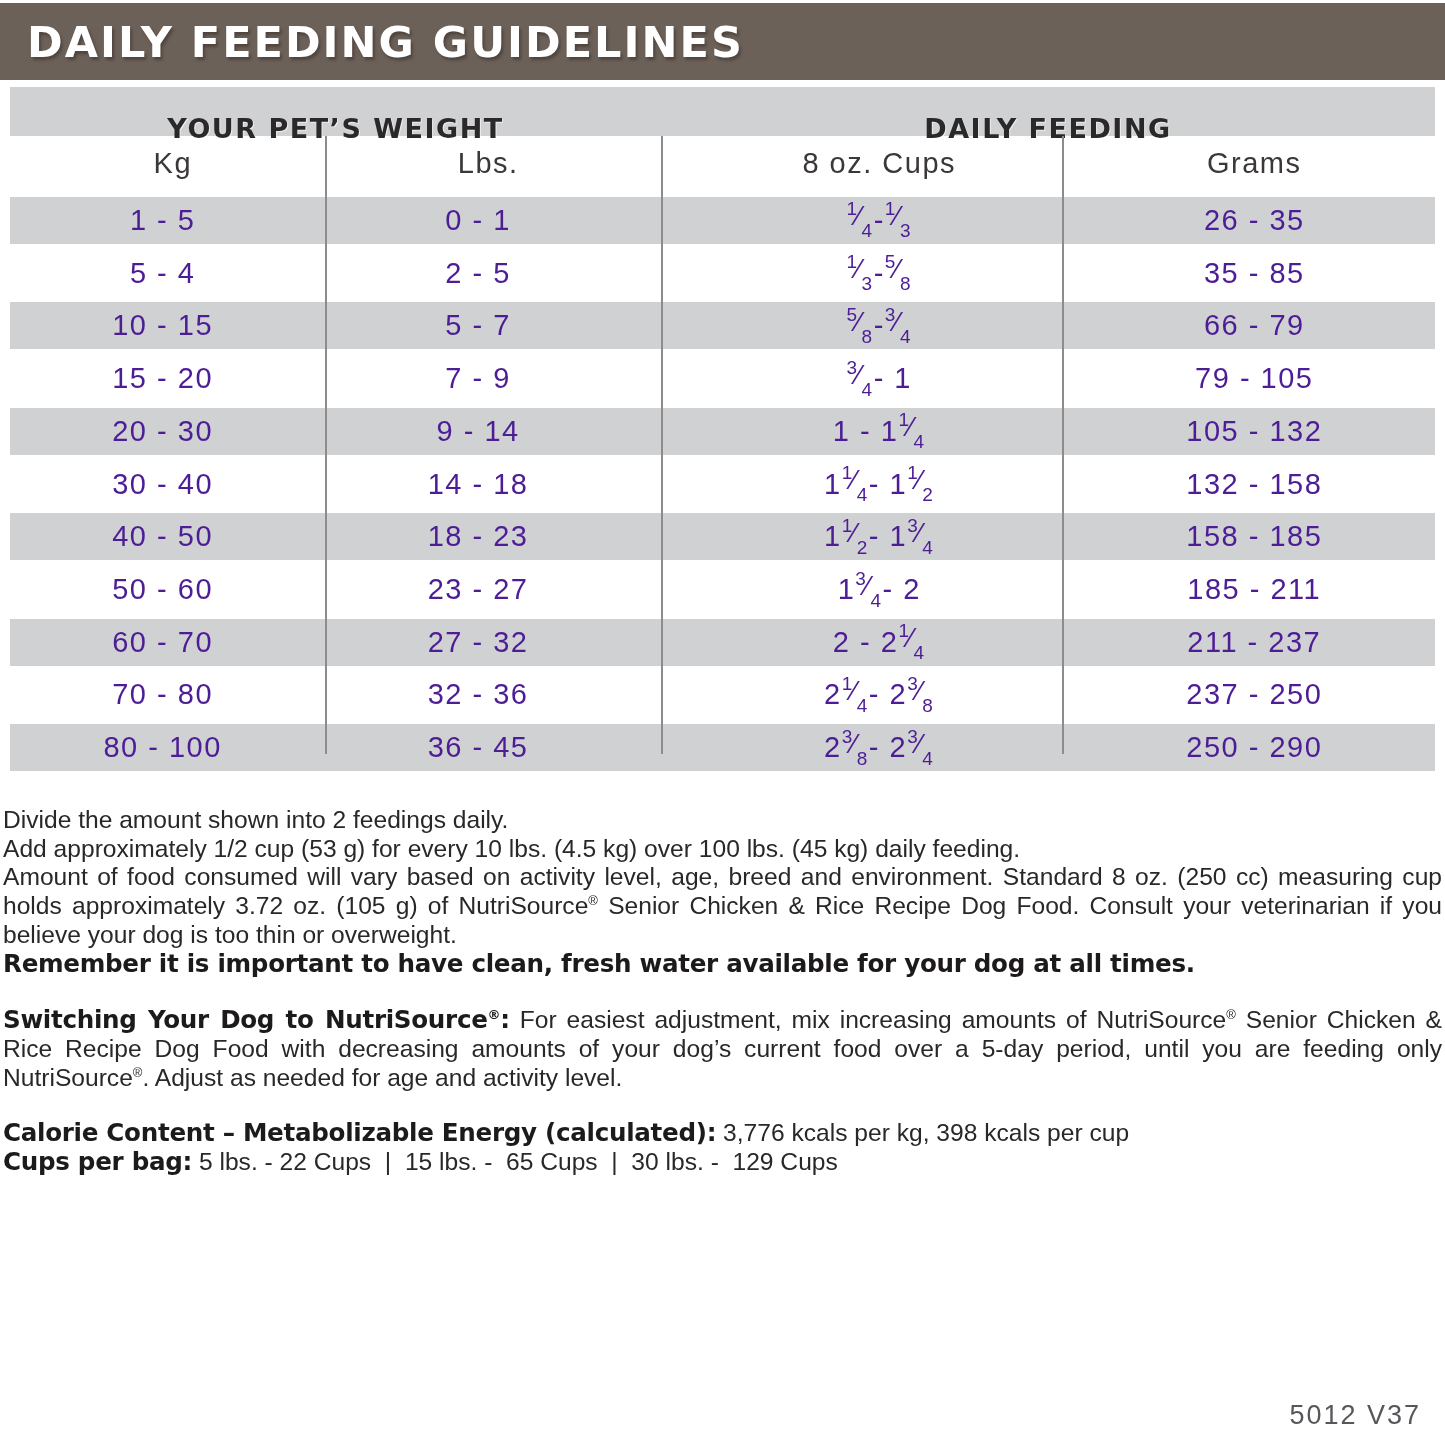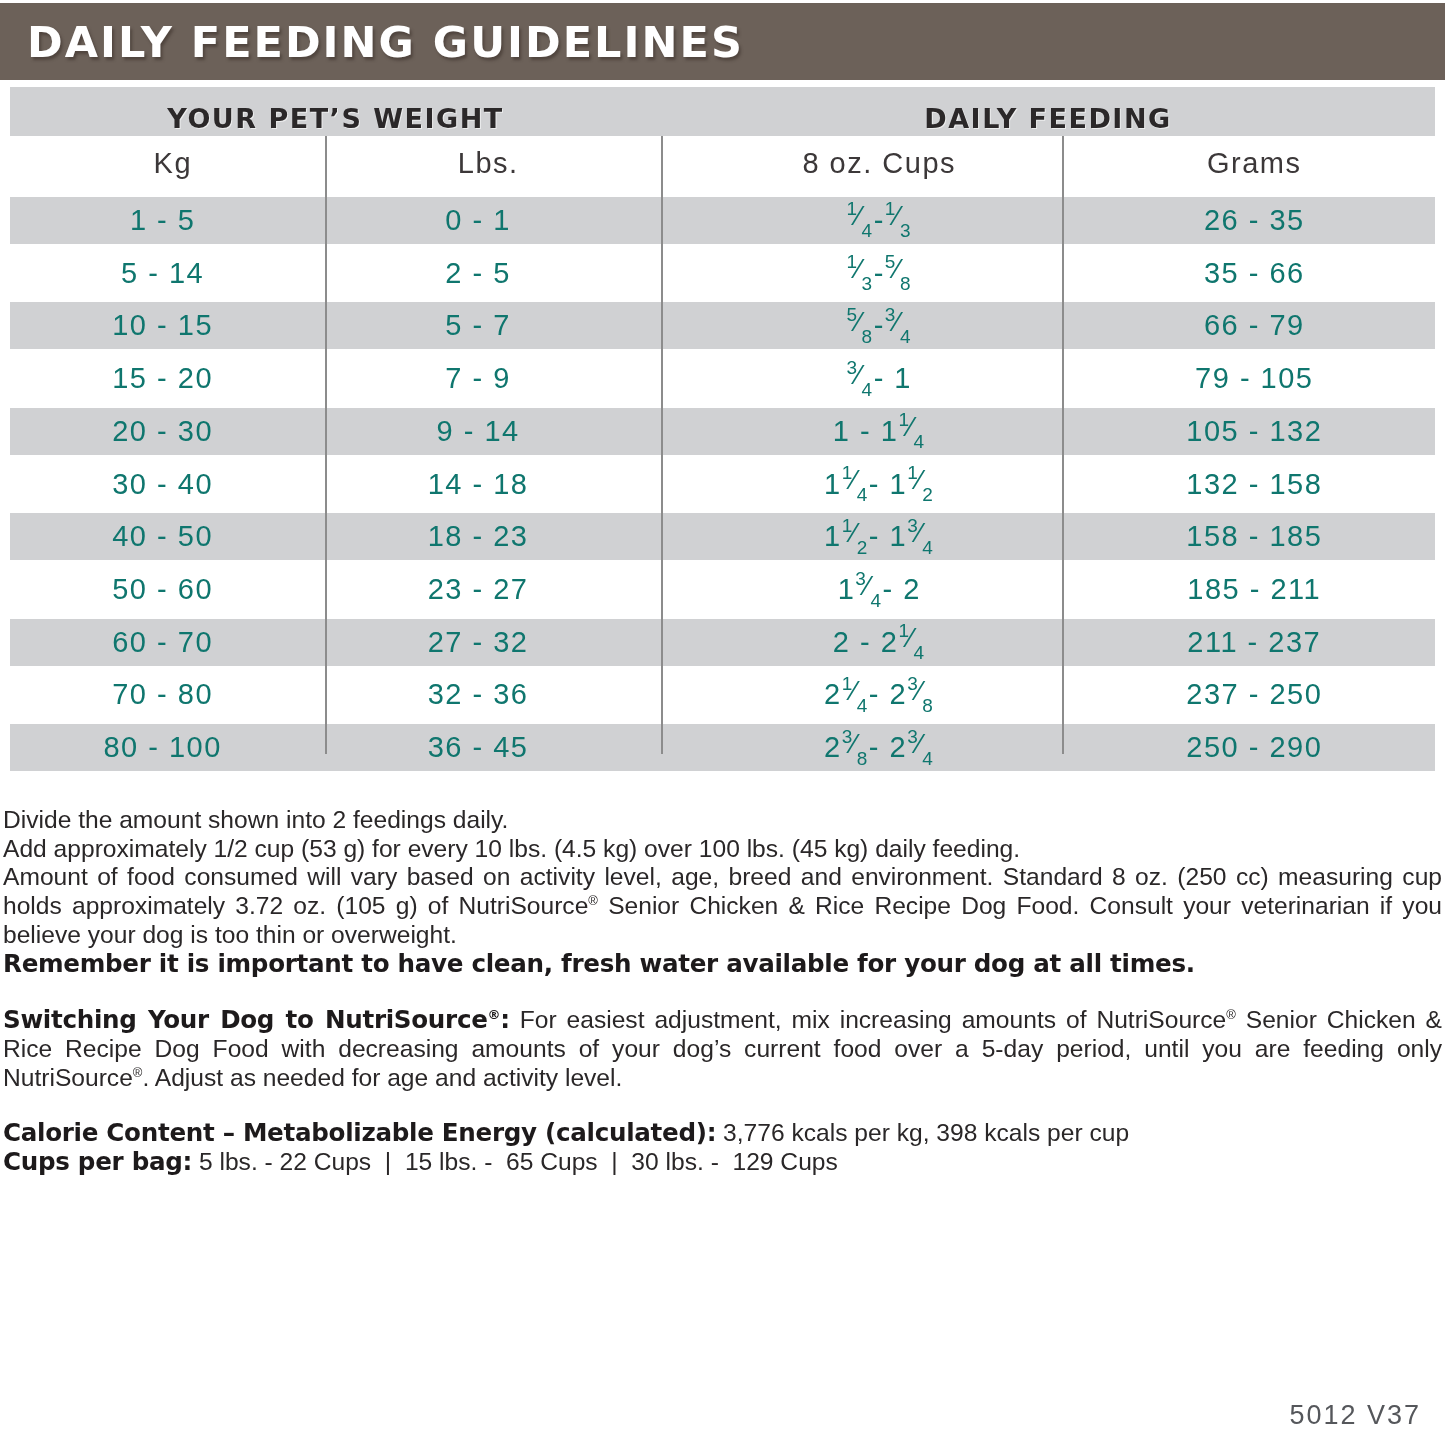--- a/index.html
+++ b/index.html
@@ -7,40 +7,40 @@
         font-family:"Liberation Sans", sans-serif;color:#262324;}
 
   
   .titlebar{position:absolute;left:0;top:3px;width:1445px;height:77px;background:#6c6159;}
   .titlebar .title{position:absolute;left:27px;top:50%;transform:translateY(-50%);
         font-family:"DejaVu Sans", sans-serif;font-weight:bold;font-size:43px;color:#ffffff;
         letter-spacing:2px;white-space:nowrap;text-shadow:2px 3px 3px rgba(56,46,40,0.55);}
 
   
   .band{position:absolute;left:10px;top:87px;width:1425px;height:49px;background:#d0d1d3;}
-  .band .bh{position:absolute;top:6px;height:49px;line-height:51px;text-align:center;
+  .band .bh{position:absolute;top:16px;height:49px;line-height:51px;text-align:center;
         font-family:"DejaVu Sans", sans-serif;font-weight:bold;font-size:27px;color:#2b2829;
         letter-spacing:1.5px;text-shadow:1px 1px 0 rgba(255,255,255,0.6);}
   .band .bh.left{left:0;width:651px;}
   .band .bh.right{left:651px;width:774px;}
 
   
   .colheads{position:absolute;left:10px;top:136px;width:1425px;height:55px;display:flex;}
   .colheads .ch{display:flex;align-items:center;justify-content:center;
         font-size:29px;color:#3c3839;letter-spacing:1.5px;}
 
   
   .w-lbs{width:315px;} .w-kg{width:336px;} .w-cups{width:401px;padding-left:44px;} .w-grams{width:373px;}
 
   
   .rows{position:absolute;left:10px;top:191px;width:1425px;height:586px;display:flex;flex-direction:column;}
   .trow{flex:1;display:flex;box-sizing:border-box;}
   .trow.stripe{background:#d0d1d3;border-top:6px solid #ffffff;border-bottom:6px solid #ffffff;}
   .tcell{display:flex;align-items:center;justify-content:center;
-        font-size:29px;color:#0f766e;letter-spacing:1.5px;white-space:nowrap;}
+        font-size:29px;color:#4c1d95;letter-spacing:1.5px;white-space:nowrap;}
 
   
   .fr{white-space:nowrap;}
   .fr .fr-n{font-size:19px;vertical-align:10px;margin-right:-2px;}
   .fr .fr-sl{font-size:27px;vertical-align:0px;}
   .fr .fr-d{font-size:19px;vertical-align:-12px;margin-left:-1px;}
 
   
   .vline{position:absolute;top:136px;width:2px;height:618px;background:#8c8c8c;}
   .vl-1{left:325px;} .vl-2{left:661px;} .vl-3{left:1062px;}
@@ -82,24 +82,24 @@
   </section>
 
   <section id="rows" class="rows">
       <div class="trow stripe">
         <div class="tcell w-lbs">1 - 5</div>
         <div class="tcell w-kg">0 - 1</div>
         <div class="tcell w-cups"><span class="fr"><span class="fr-n">1</span><span class="fr-sl">⁄</span><span class="fr-d">4</span></span> - <span class="fr"><span class="fr-n">1</span><span class="fr-sl">⁄</span><span class="fr-d">3</span></span></div>
         <div class="tcell w-grams">26 - 35</div>
       </div>
       <div class="trow">
-        <div class="tcell w-lbs">5 - 14</div>
+        <div class="tcell w-lbs">5 - 4</div>
         <div class="tcell w-kg">2 - 5</div>
         <div class="tcell w-cups"><span class="fr"><span class="fr-n">1</span><span class="fr-sl">⁄</span><span class="fr-d">3</span></span> - <span class="fr"><span class="fr-n">5</span><span class="fr-sl">⁄</span><span class="fr-d">8</span></span></div>
-        <div class="tcell w-grams">35 - 66</div>
+        <div class="tcell w-grams">35 - 85</div>
       </div>
       <div class="trow stripe">
         <div class="tcell w-lbs">10 - 15</div>
         <div class="tcell w-kg">5 - 7</div>
         <div class="tcell w-cups"><span class="fr"><span class="fr-n">5</span><span class="fr-sl">⁄</span><span class="fr-d">8</span></span> - <span class="fr"><span class="fr-n">3</span><span class="fr-sl">⁄</span><span class="fr-d">4</span></span></div>
         <div class="tcell w-grams">66 - 79</div>
       </div>
       <div class="trow">
         <div class="tcell w-lbs">15 - 20</div>
         <div class="tcell w-kg">7 - 9</div>

